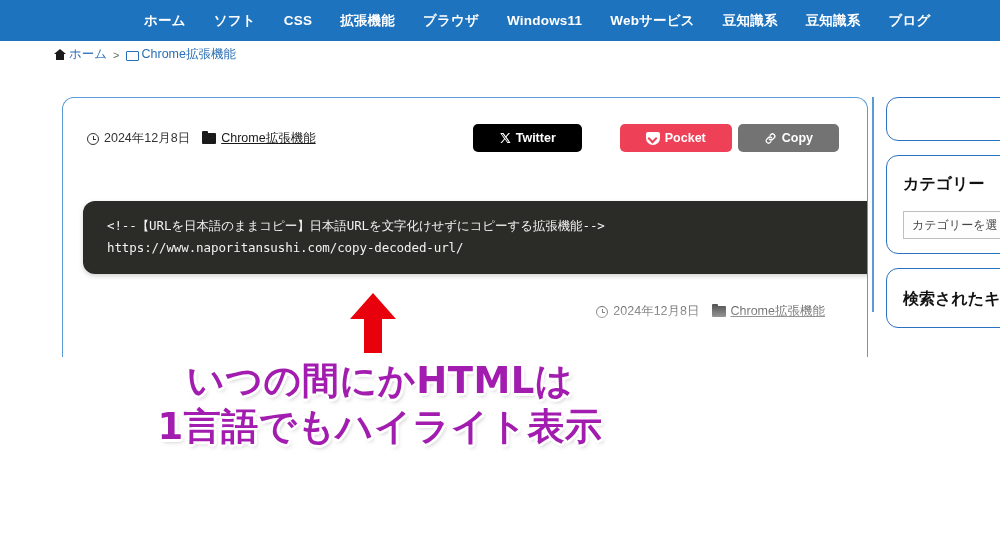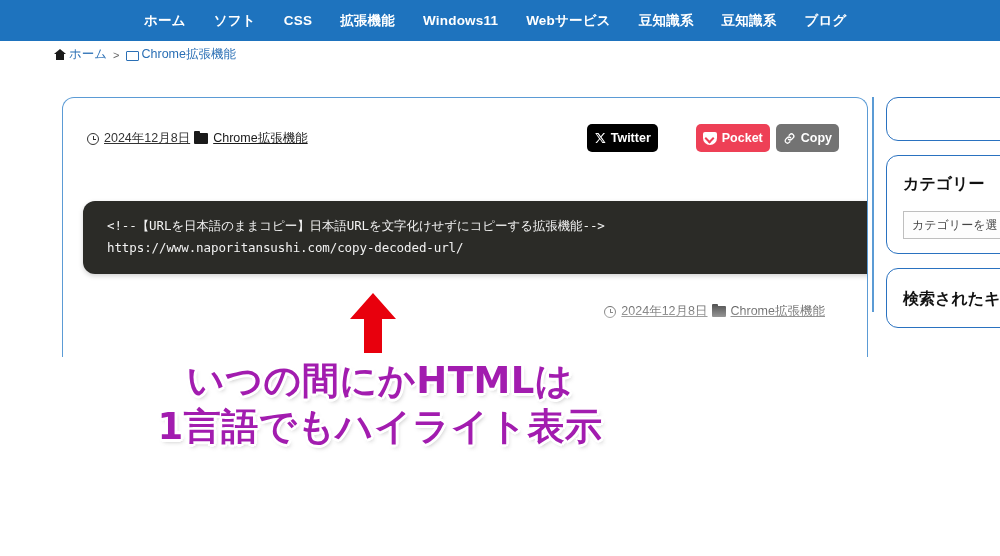--- a/index.html
+++ b/index.html
@@ -134,21 +134,21 @@
     width: 1.2px; height: 4.5px;
     background: #333;
   }
   .icon-clock::after {
     content: "";
     position: absolute;
     left: 4.5px; top: 5.2px;
     width: 3.5px; height: 1.2px;
     background: #333;
   }
-  .meta-date { margin-right: 4px; text-decoration: underline; }
+  .meta-date { margin-right: 12px; }
   .icon-folder-solid {
     display: inline-block;
     width: 14px; height: 11px;
     background: #1a1a1a;
     border-radius: 1px;
     margin-right: 5px;
     position: relative;
   }
   .icon-folder-solid::before {
     content: "";
@@ -172,21 +172,21 @@
     display: flex;
     align-items: center;
     gap: 6px;
   }
   .share-btn {
     display: flex;
     align-items: center;
     justify-content: center;
     gap: 5px;
     height: 28px;
-    padding: 0 7px;
+    padding: 0 26px;
     border-radius: 5px;
     font-size: 12.5px;
     font-weight: 700;
     color: #ffffff;
     cursor: pointer;
     white-space: nowrap;
   }
   .share-twitter { background: #000000; }
   .share-pocket  { background: #ee4056; margin-left: 32px; }
   .share-copy    { background: #737373; }
@@ -328,20 +328,21 @@
 </head>
 <body>
 
 <div id="page">
 
   <nav class="globalnav">
     <span class="nav-item">ホーム</span>
     <span class="nav-item">ソフト</span>
     <span class="nav-item">CSS</span>
     <span class="nav-item">拡張機能</span>
+    <span class="nav-item">ブラウザ</span>
     <span class="nav-item">Windows11</span>
     <span class="nav-item">Webサービス</span>
     <span class="nav-item">豆知識系</span>
     <span class="nav-item">豆知識系</span>
     <span class="nav-item">ブログ</span>
   </nav>
 
   <div class="breadcrumb">
     <span class="bc-home">
       <span class="icon-home"></span>

